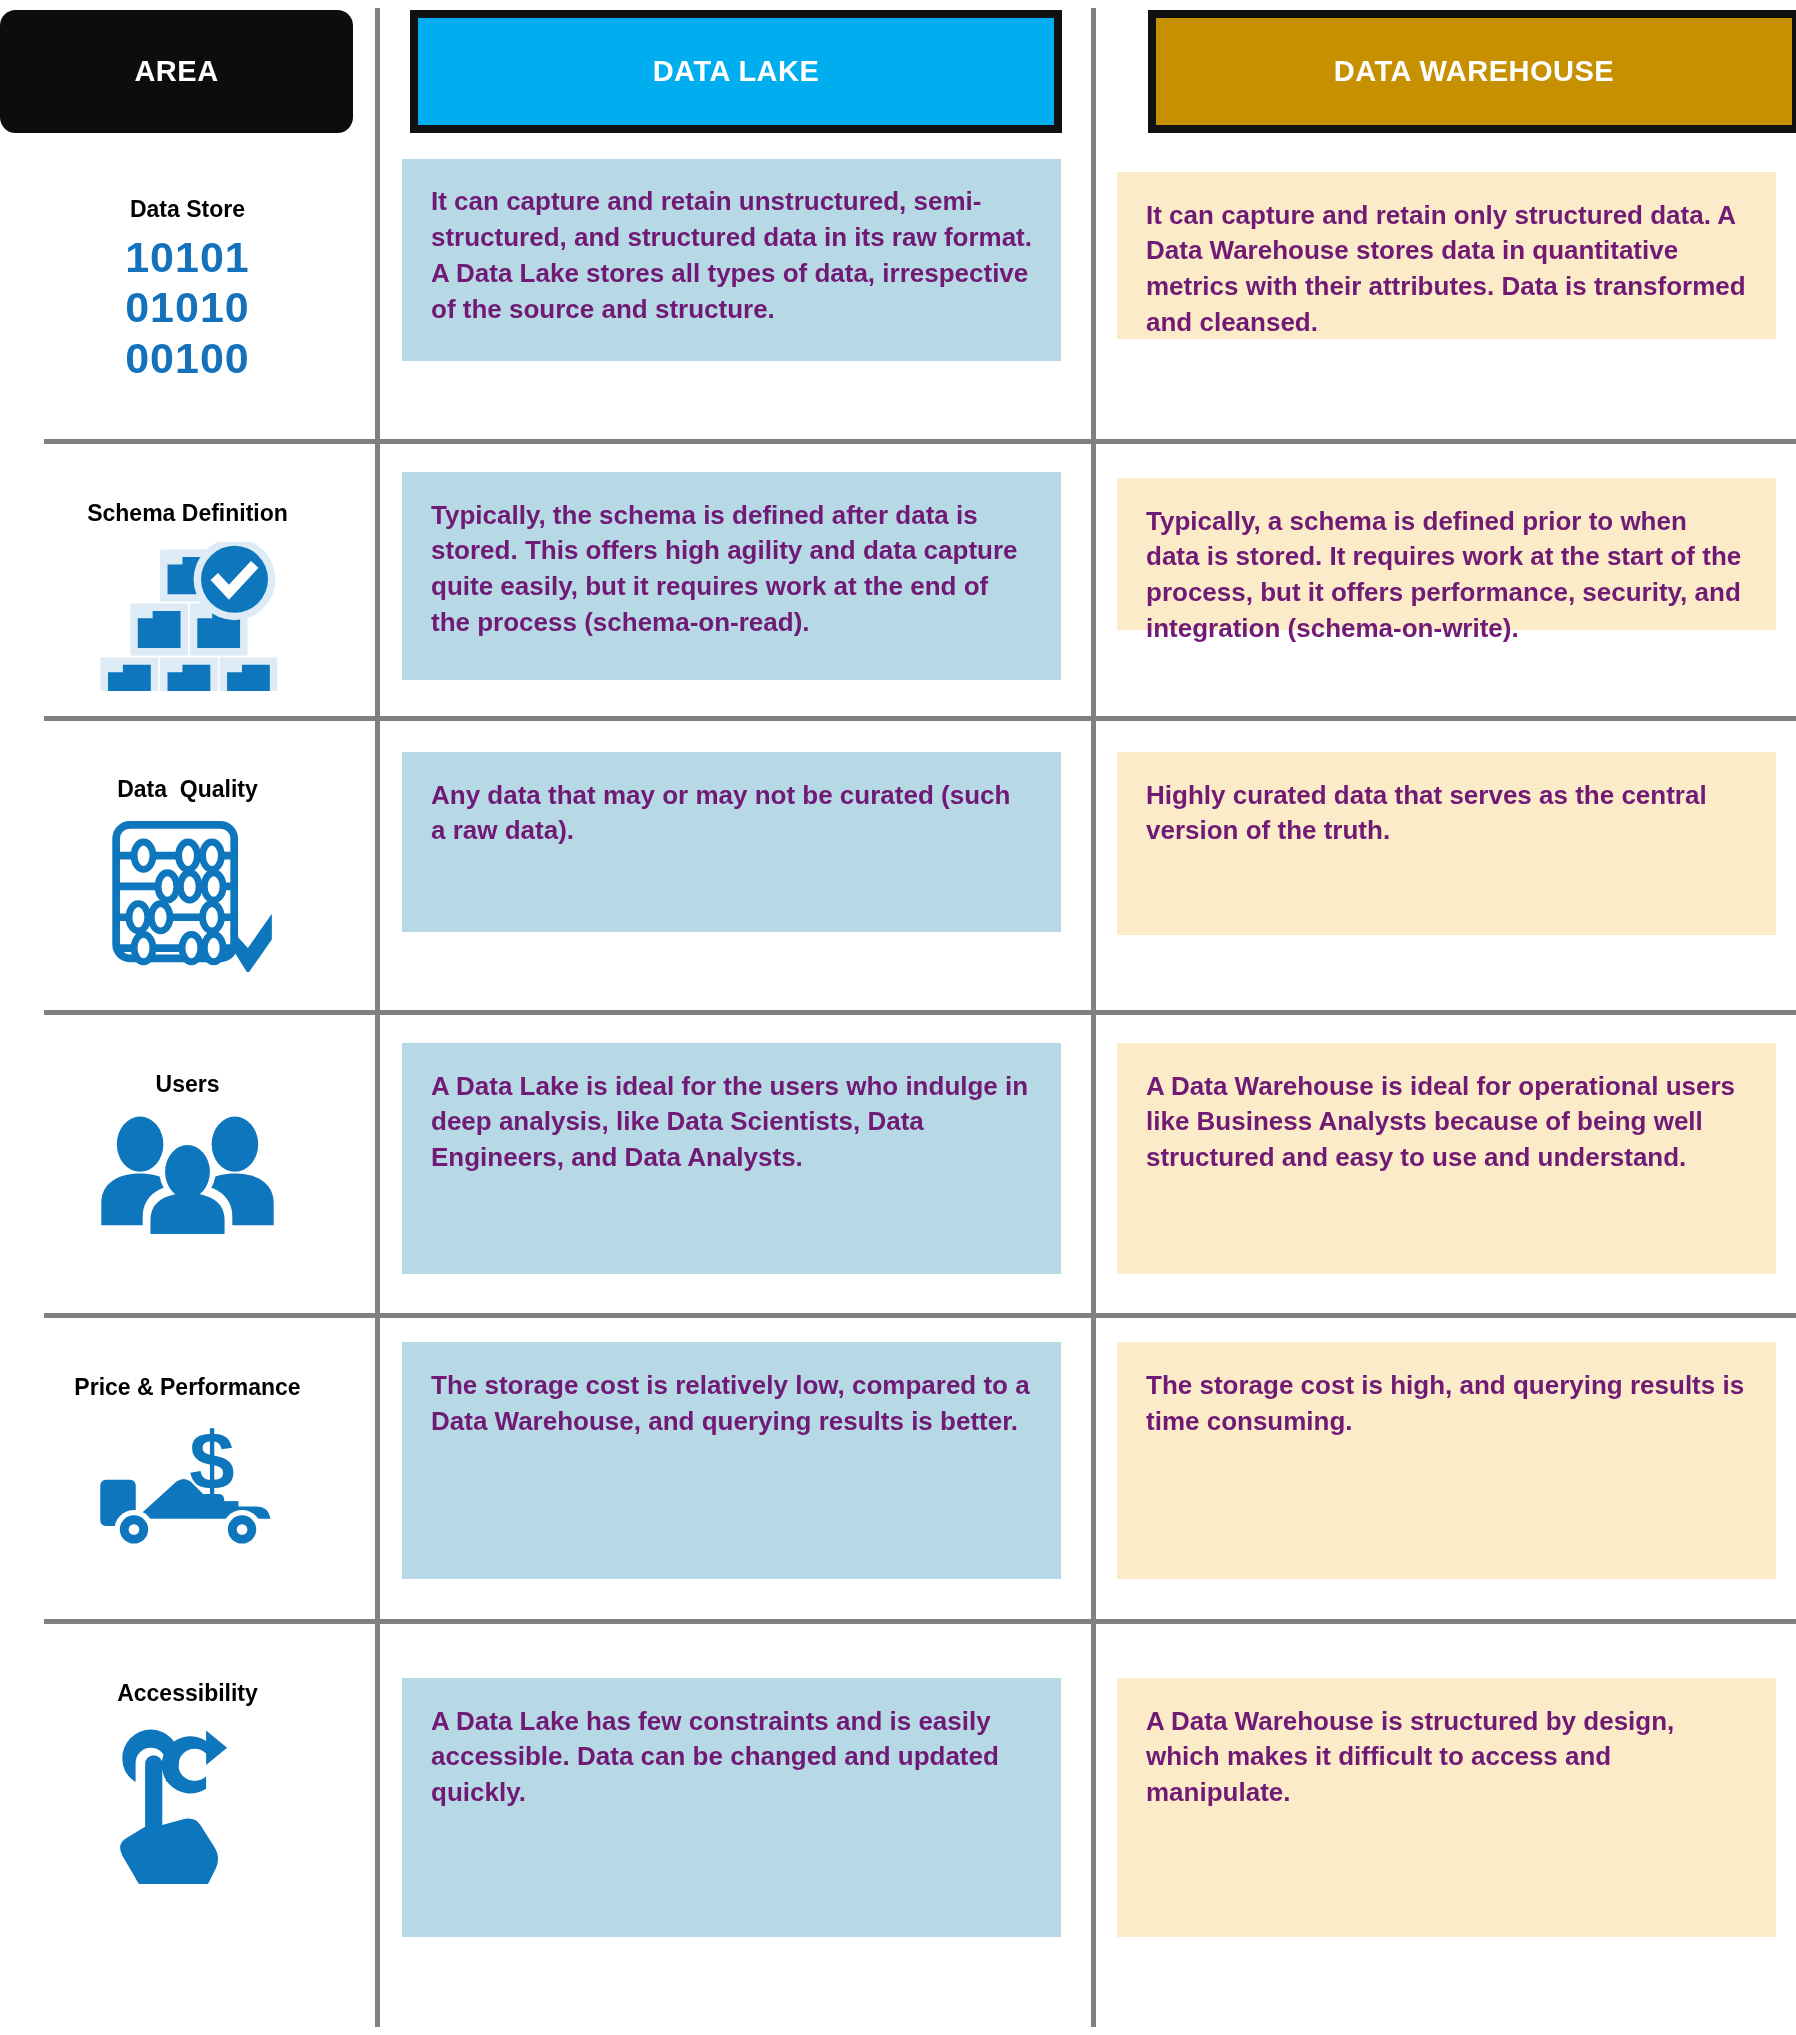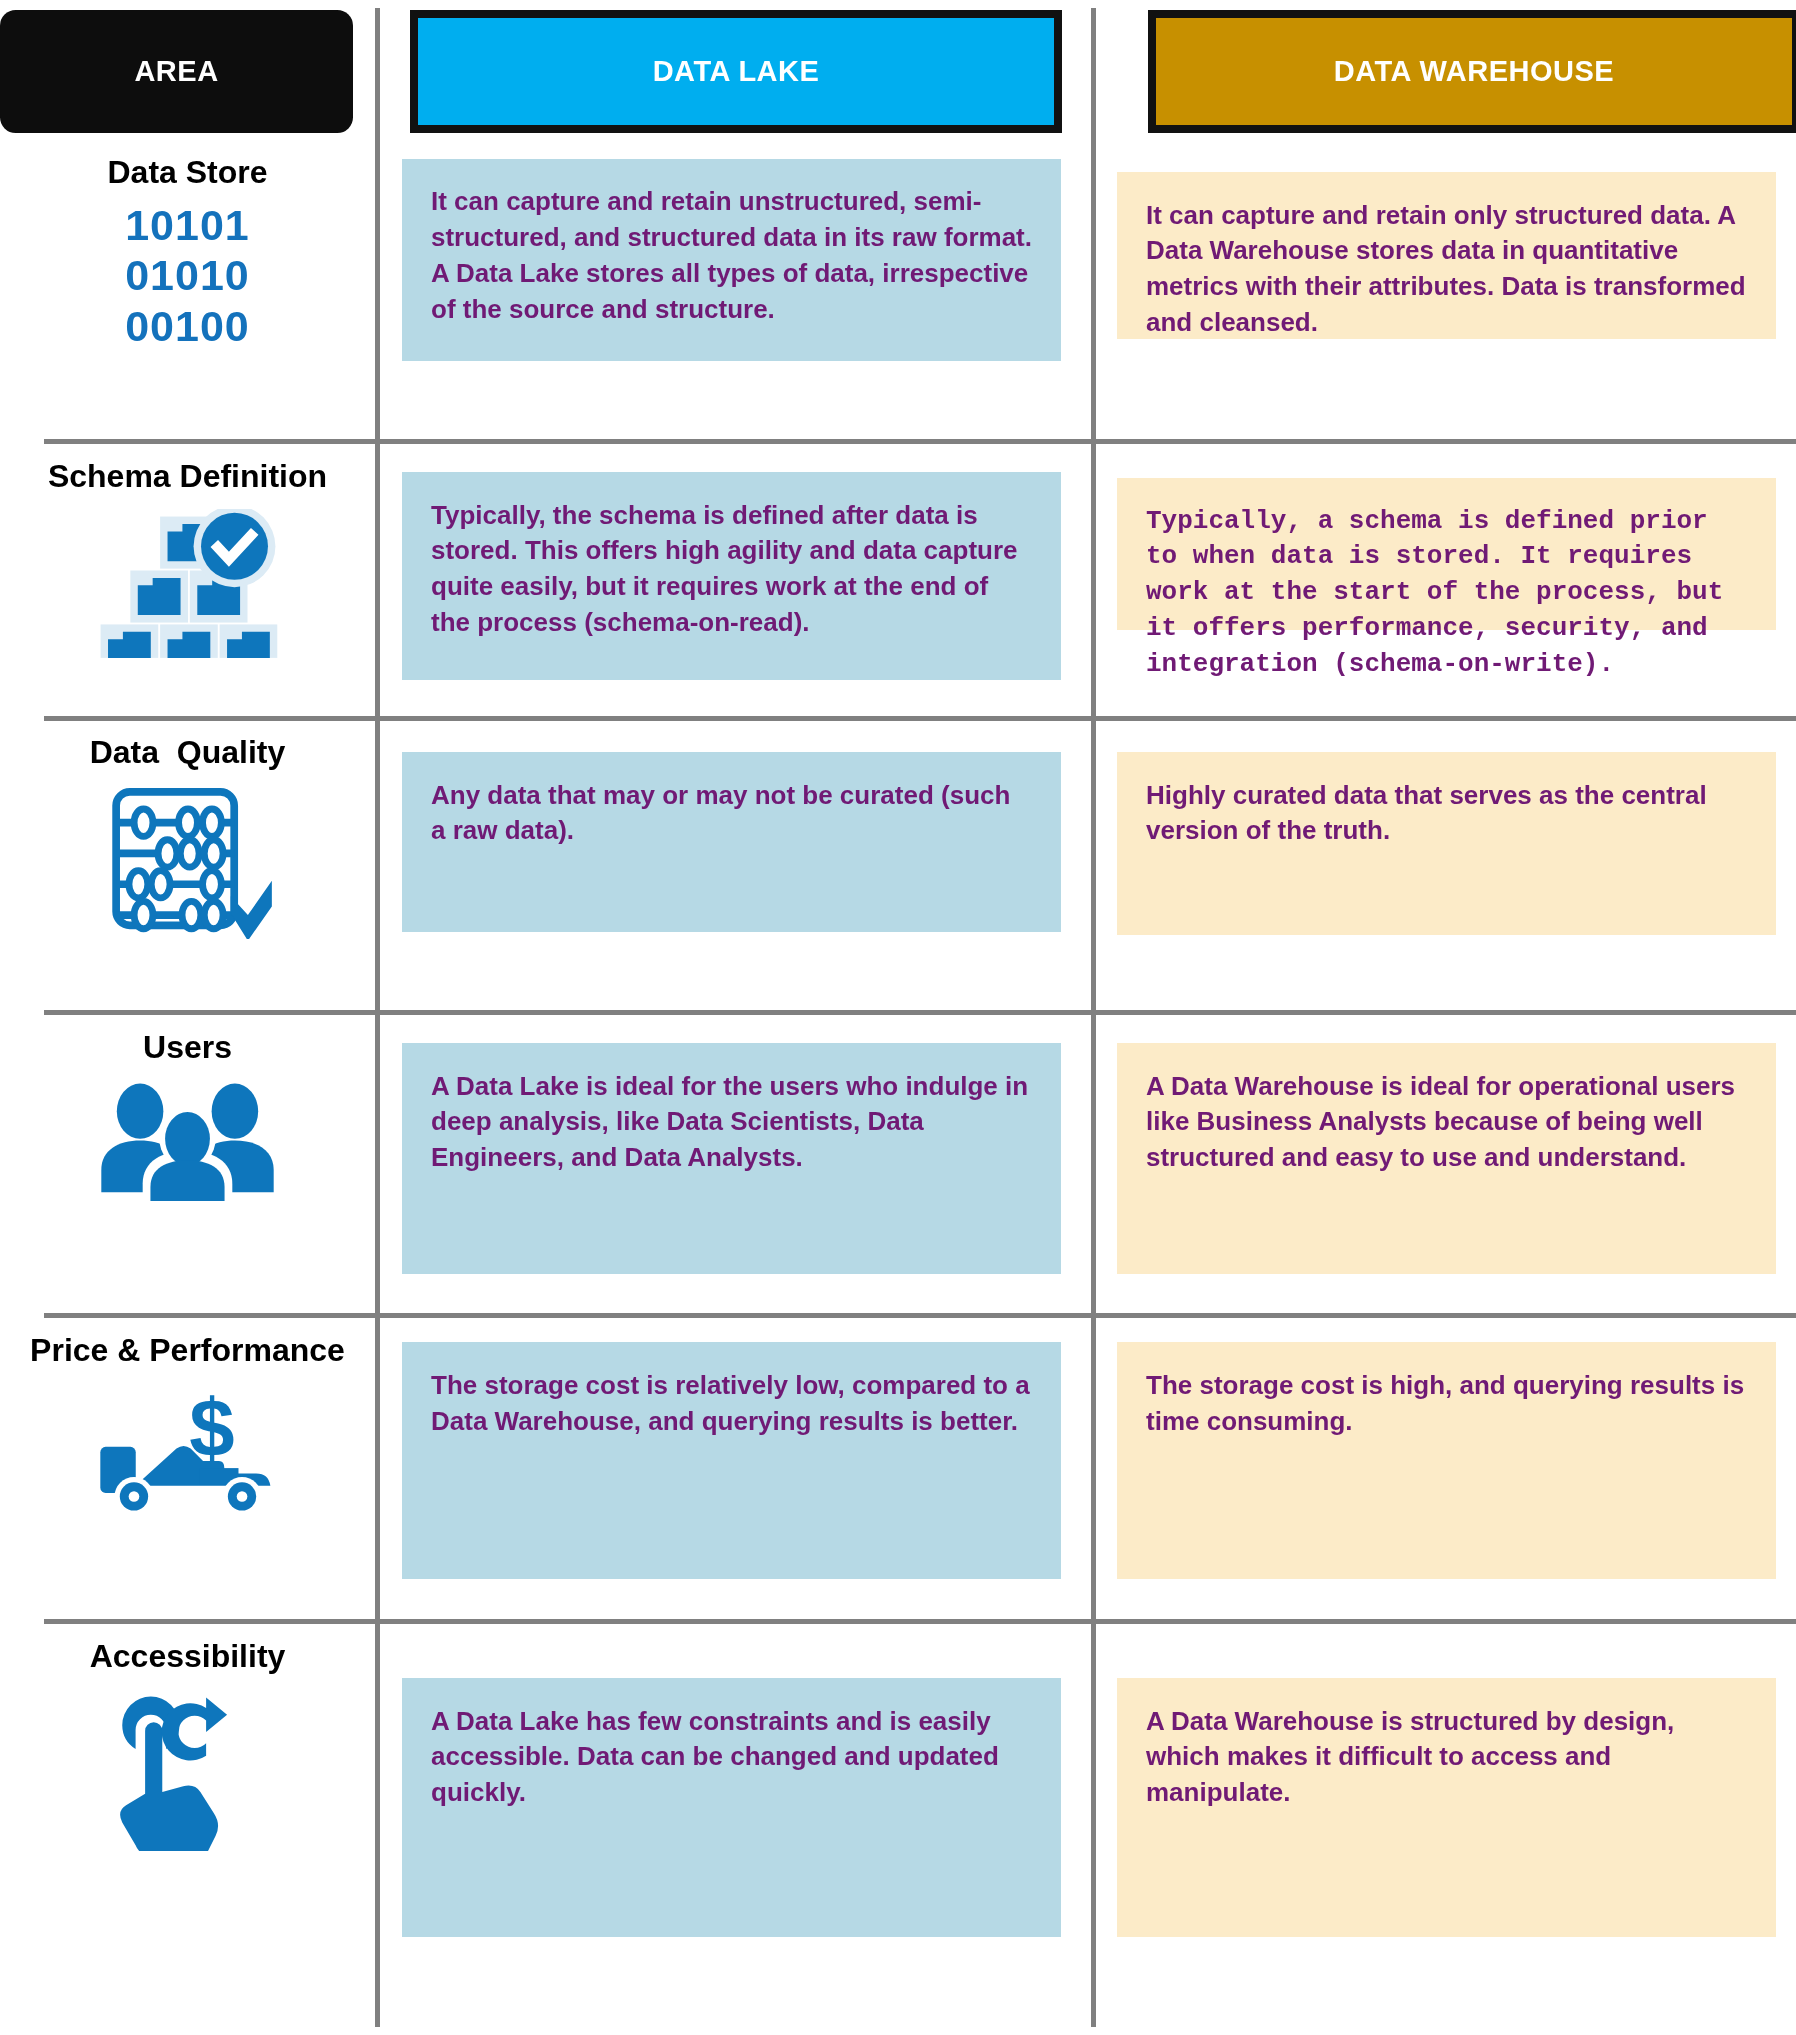--- a/index.html
+++ b/index.html
@@ -88,26 +88,27 @@
     position: absolute;
     left: 0; top: 0;
     width: 375px;
     height: 100%;
     display: flex;
     flex-direction: column;
     align-items: center;
     padding-top: 17.6px;
   }
   .area-label {
-    font-size: 32px;
+    font-size: 23px;
     font-weight: bold;
     color: #000000;
     text-align: center;
     white-space: pre;
     line-height: 1.1;
+    margin-top: 42px;
   }
   .area-icon {
     margin-top: 15.7px;
     display: flex;
     align-items: center;
     justify-content: center;
   }
   .binary {
     margin-top: 9.8px;
     font-size: 43px;
@@ -192,21 +193,21 @@
       <path d="M78 140h16v-8h30v28H78z"></path>
       <path d="M142 140h16v-8h30v28h-46z"></path>
     </g>
     <circle cx="150" cy="40" r="44" fill="#DCEBF5"></circle>
     <circle cx="150" cy="40" r="36" fill="#0E76BC"></circle>
     <path d="M132 41l12 13 24-26" stroke="#ffffff" stroke-width="11" fill="none" stroke-linecap="square" stroke-linejoin="miter"></path>
   </svg>
           </div>
         </div>
         <div class="txt-cell txt-lake" style="top: 31px; height: 208px;">Typically, the schema is defined after data is stored. This offers high agility and data capture quite easily, but it requires work at the end of the process (schema-on-read).</div>
-        <div class="txt-cell txt-wh" style="top: 37px; height: 152px; font-family: Liberation Mono, monospace;">Typically, a schema is defined prior to when  data is stored. It requires work at the start of the process, but it offers performance, security, and integration (schema-on-write).</div>
+        <div class="txt-cell txt-wh" style="top: 37px; height: 152px;">Typically, a schema is defined prior to when  data is stored. It requires work at the start of the process, but it offers performance, security, and integration (schema-on-write).</div>
       </div>
       <div class="hsep" style="top: 716px;"></div>
       <div class="row" style="top: 717px; height: 294px;">
         <div class="area-cell">
           <div class="area-label">Data  Quality</div>
           <div class="area-icon">
             <svg id="svg-abacus-check-icon" viewBox="0 0 200 180" width="172" height="154">
     <rect x="16" y="8" width="138" height="156" rx="16" ry="16" fill="none" stroke="#0E76BC" stroke-width="9"></rect>
     <g stroke="#0E76BC" stroke-width="9" fill="none">
       <line x1="16" y1="44" x2="154" y2="44"></line>

